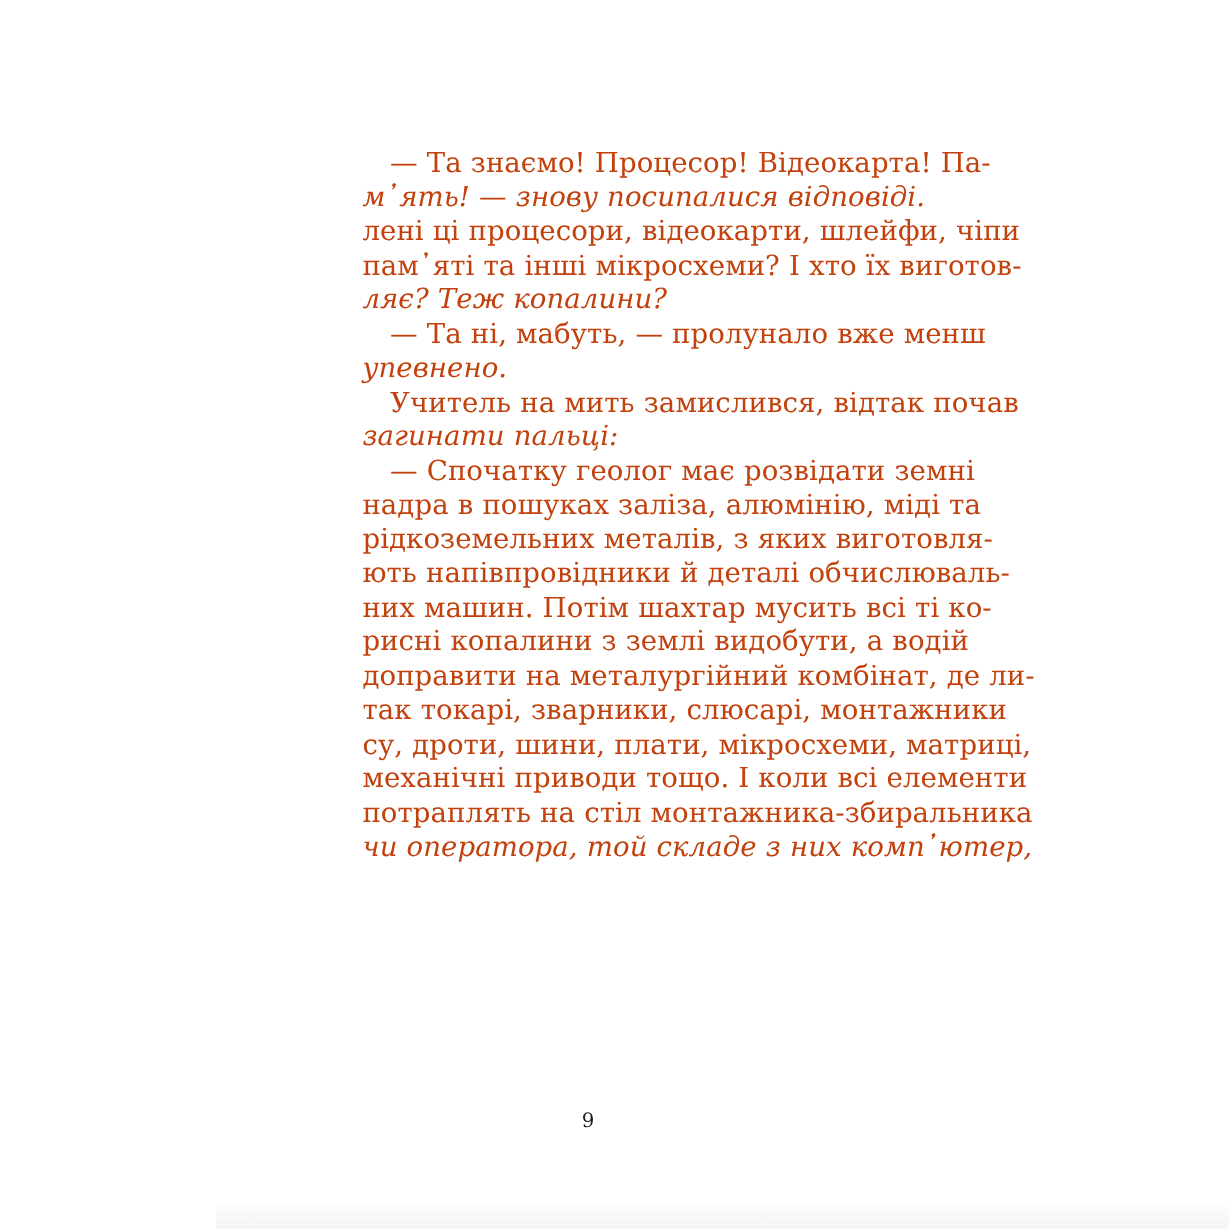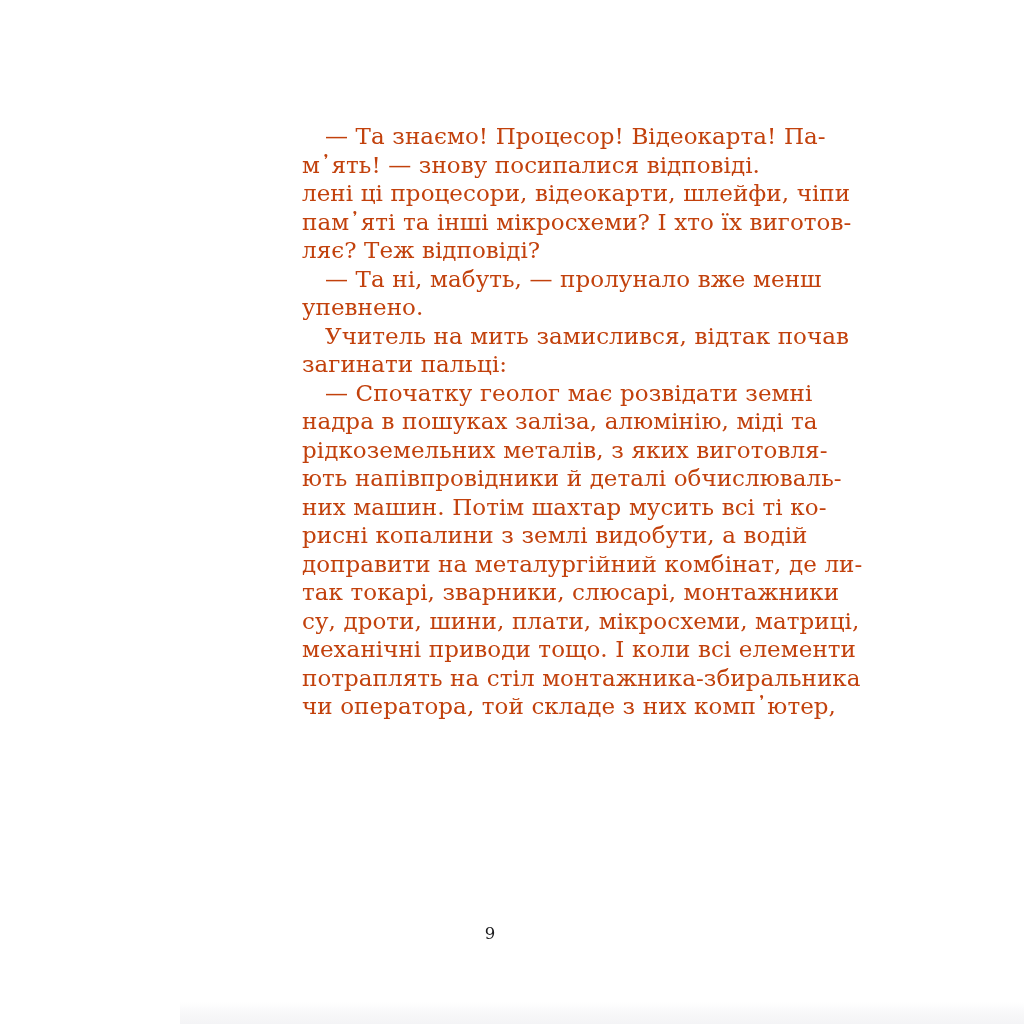--- a/index.html
+++ b/index.html
@@ -45,20 +45,21 @@
     white-space: pre;
   }
   
   .ln.j {
     text-align: justify;
     text-align-last: justify;
   }
   .ln.last {
     text-align: center;
     text-align-last: left;
+    font-style: italic;
   }
   .ln.indent {
     text-indent: 23px;
   }
 
   
   #folio {
     position: absolute;
     top: 924px;
     left: 0;
@@ -90,21 +91,21 @@
 <div id="page">
 
   <div id="text-block">
       <div class="para">
         <span class="ln j indent">— Та знаємо! Процесор! Відеокарта! Па-</span>
         <span class="ln last">м᾽ять! — знову посипалися відповіді.</span>
       </div>
       <div class="para">
         <span class="ln j">лені ці процесори, відеокарти, шлейфи, чіпи</span>
         <span class="ln j">пам᾽яті та інші мікросхеми? І хто їх виготов-</span>
-        <span class="ln last">ляє? Теж відповіді?</span>
+        <span class="ln last">ляє? Теж копалини?</span>
       </div>
       <div class="para">
         <span class="ln j indent">— Та ні, мабуть, — пролунало вже менш</span>
         <span class="ln last">упевнено.</span>
       </div>
       <div class="para">
         <span class="ln j indent">Учитель на мить замислився, відтак почав</span>
         <span class="ln last">загинати пальці:</span>
       </div>
       <div class="para">

